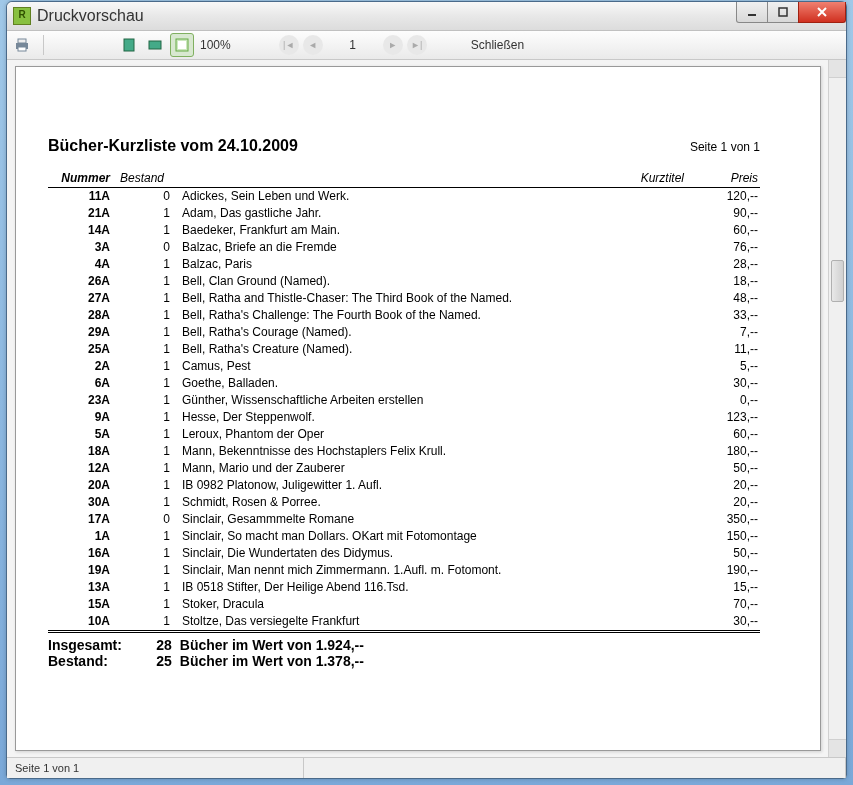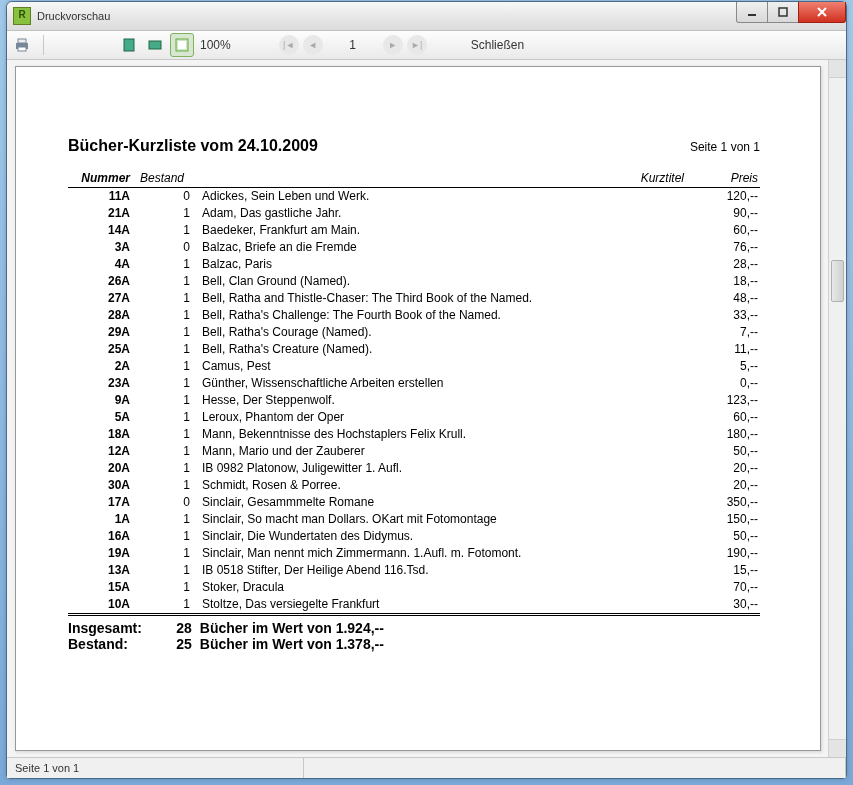--- a/index.html
+++ b/index.html
@@ -43,21 +43,21 @@
       border: 1px solid #608020;
       font-size: 10px;
       font-weight: bold;
       color: #305000;
       text-align: center;
       line-height: 14px;
     }
     .titlebar .title {
       margin-left: 6px;
       color: #333;
-      font-size: 11px;
+      font-size: 16px;
     }
     .win-controls {
       position: absolute;
       right: 0;
       top: 0;
       display: flex;
       height: 20px;
     }
     .win-btn {
       width: 30px;
@@ -180,21 +180,21 @@
 
     .page {
       position: absolute;
       top: 6px;
       left: 8px;
       right: 25px;
       bottom: 6px;
       background: #fff;
       border: 1px solid #999;
       box-shadow: 1px 1px 3px rgba(0,0,0,0.15);
-      padding: 70px 60px 20px 52px;
+      padding: 70px 60px 20px 32px;
       box-sizing: border-box;
       overflow: hidden;
     }
     .doc-header {
       display: flex;
       justify-content: space-between;
       align-items: baseline;
       margin-bottom: 16px;
     }
     .doc-title {
@@ -418,20 +418,26 @@
               <td class="c-tit">Bell, Ratha's Creature (Named).</td>
               <td class="c-pre">11,--</td>
             </tr>
             <tr>
               <td class="c-num">2A</td>
               <td class="c-bes">1</td>
               <td class="c-tit">Camus, Pest</td>
               <td class="c-pre">5,--</td>
             </tr>
             <tr>
+              <td class="c-num">6A</td>
+              <td class="c-bes">1</td>
+              <td class="c-tit">Goethe, Balladen.</td>
+              <td class="c-pre">30,--</td>
+            </tr>
+            <tr>
               <td class="c-num">23A</td>
               <td class="c-bes">1</td>
               <td class="c-tit">Günther, Wissenschaftliche Arbeiten erstellen</td>
               <td class="c-pre">0,--</td>
             </tr>
             <tr>
               <td class="c-num">9A</td>
               <td class="c-bes">1</td>
               <td class="c-tit">Hesse, Der Steppenwolf.</td>
               <td class="c-pre">123,--</td>

